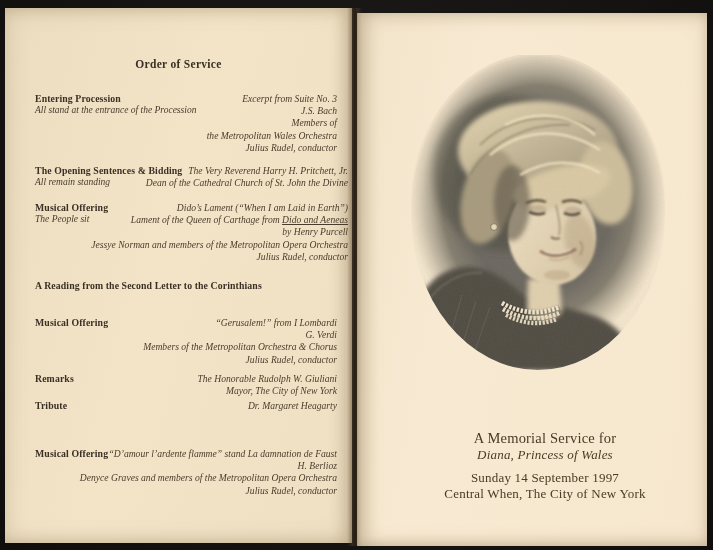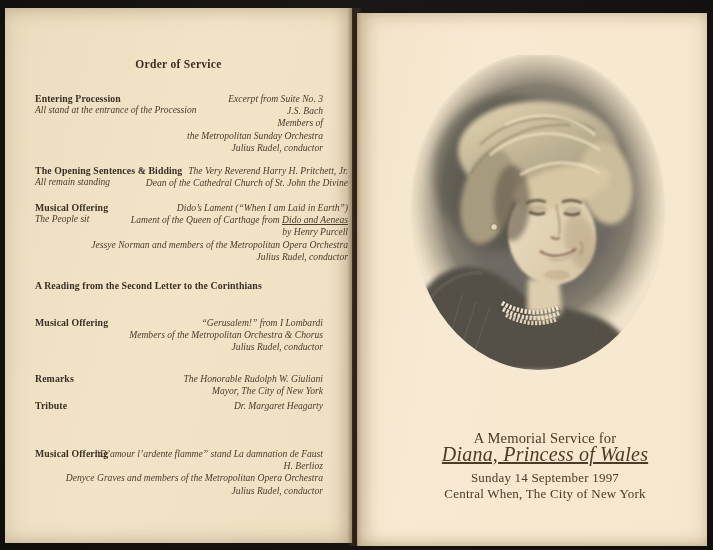--- a/index.html
+++ b/index.html
@@ -20,51 +20,51 @@
         rgba(45,33,17,.78) 52%, rgba(140,115,80,.22) 72%, rgba(70,52,28,0) 100%);}
 
   
   .heading{position:absolute;top:50px;left:0;right:0;text-align:center;
      font-size:11.5px;font-weight:bold;letter-spacing:.3px;color:#392f23;}
   .block{position:absolute;left:30px;right:0;font-size:10px;color:#3e3327;}
   .lbl{position:absolute;left:0;top:0;font-weight:bold;white-space:nowrap;
      font-size:9.8px;letter-spacing:.1px;color:#3a3025;}
   .sub{position:absolute;left:0;top:12px;font-style:italic;white-space:nowrap;
      font-size:9.5px;color:#473a2b;}
-  .rlines{text-align:right;padding-right:29px;font-style:italic;
+  .rlines{text-align:right;padding-right:15px;font-style:italic;
      font-size:9.6px;line-height:12.2px;color:#4a3c2c;}
   .block.wide .rlines{padding-right:4px;}
   .rline{white-space:nowrap;}
   .u{text-decoration:underline;}
 
   
   .portrait{position:absolute;left:53px;top:42px;width:256px;height:316px;}
   .memorial{position:absolute;top:417px;left:0;right:0;text-align:center;
      color:#4a3a26;padding-left:26px;}
   .m-line1{font-size:14.5px;line-height:16px;letter-spacing:.2px;}
-  .m-line2{font-size:20px;line-height:17px;font-style:italic;letter-spacing:.2px;text-decoration:underline;}
+  .m-line2{font-size:13px;line-height:17px;font-style:italic;letter-spacing:.2px;}
   .m-date{font-size:13px;line-height:16px;margin-top:7px;letter-spacing:.2px;}
   .m-loc{font-size:13px;line-height:16px;letter-spacing:.2px;}
 </style>
 </head>
 <body>
 
 <div class="scene">
 
   <div class="page page-left">
     <div class="heading">Order of Service</div>
 
     <section class="block" style="top:85px">
       <div class="lbl">Entering Procession</div>
       <div class="sub">All stand at the entrance of the Procession</div>
       <div class="rlines">
         <div class="rline">Excerpt from Suite No. 3</div>
         <div class="rline">J.S. Bach</div>
         <div class="rline">Members of</div>
-        <div class="rline">the Metropolitan Sunday Orchestra</div>
+        <div class="rline">the Metropolitan Wales Orchestra</div>
         <div class="rline">Julius Rudel, conductor</div>
       </div>
     </section>
 
     <section class="block wide" style="top:157px">
       <div class="lbl">The Opening Sentences &amp; Bidding</div>
       <div class="sub">All remain standing</div>
       <div class="rlines">
         <div class="rline">The Very Reverend Harry H. Pritchett, Jr.</div>
         <div class="rline">Dean of the Cathedral Church of St. John the Divine</div>
@@ -84,20 +84,21 @@
     </section>
 
     <section class="block" style="top:272px">
       <div class="lbl">A Reading from the Second Letter to the Corinthians</div>
     </section>
 
     <section class="block" style="top:309px">
       <div class="lbl">Musical Offering</div>
       <div class="rlines">
         <div class="rline">“Gerusalem!” from I Lombardi</div>
+        <div class="rline">G. Verdi</div>
         <div class="rline">Members of the Metropolitan Orchestra &amp; Chorus</div>
         <div class="rline">Julius Rudel, conductor</div>
       </div>
     </section>
 
     <section class="block" style="top:365px">
       <div class="lbl">Remarks</div>
       <div class="rlines">
         <div class="rline">The Honorable Rudolph W. Giuliani</div>
         <div class="rline">Mayor, The City of New York</div>

